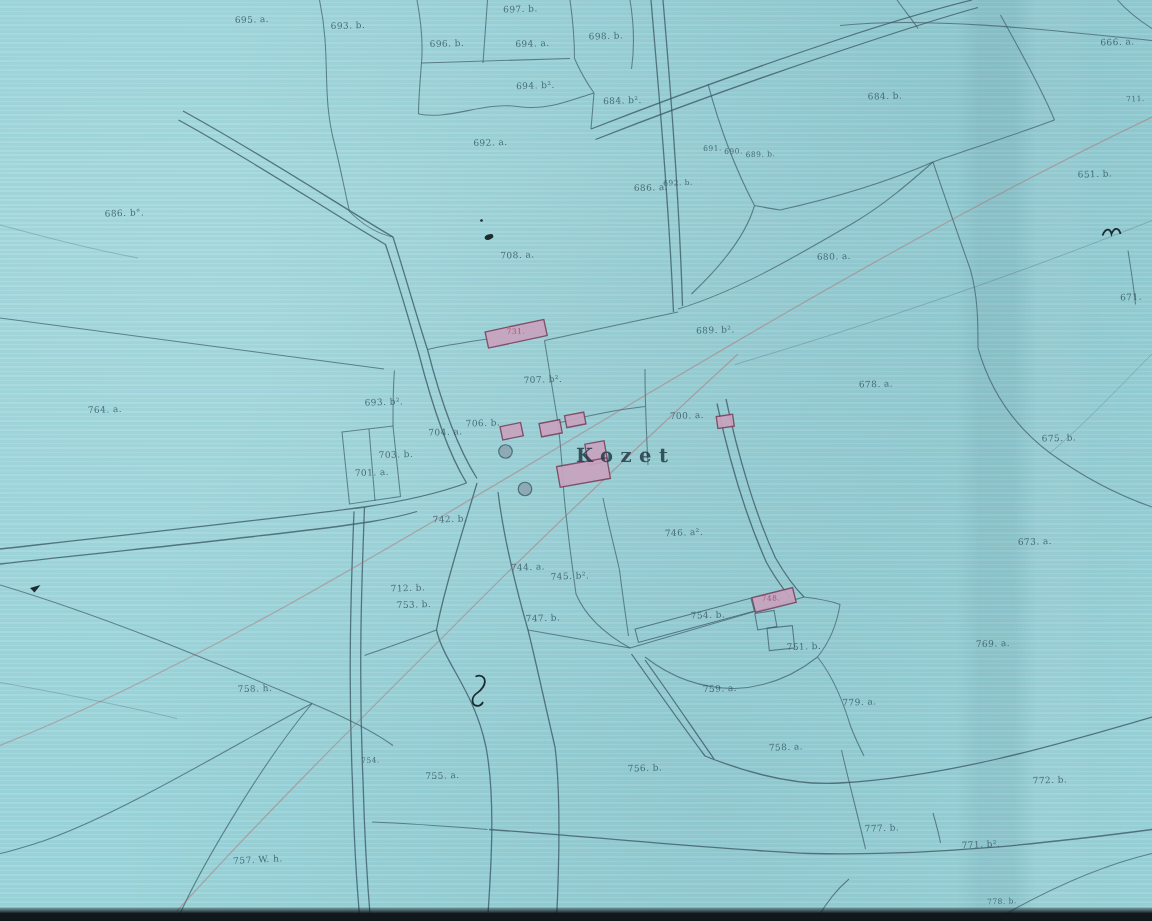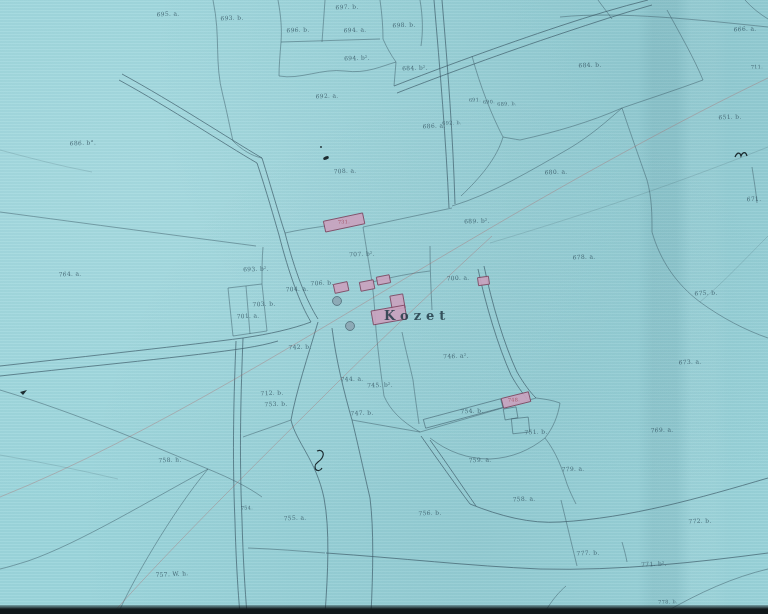--- a/index.html
+++ b/index.html
@@ -28,21 +28,21 @@
   .buildings circle{fill:#8ba4b1;stroke:#425d69;stroke-width:.8;opacity:.85;}
   .marks .blot{fill:#1c2b30;stroke:none;}
   .marks .squig{fill:none;stroke:#1c2b30;stroke-width:1.2;}
   #labels{position:absolute;left:0;top:0;width:100%;height:100%;pointer-events:none;}
   .plabel{
     position:absolute;font-size:6px;line-height:1;color:var(--labelink);
     opacity:.78;white-space:nowrap;letter-spacing:.3px;
   }
   .plabel.red{color:#a04a5a;opacity:.85;}
   #village-label{
-    position:absolute;left:384px;top:308px;font-size:13px;font-weight:600;
+    position:absolute;left:384px;top:297px;font-size:13px;font-weight:600;
     letter-spacing:5px;color:#243c48;opacity:.85;
   }
   #photo-edge{
     position:absolute;left:0;bottom:0;width:100%;height:9px;
     background:linear-gradient(180deg, rgba(16,24,27,.25), var(--edge) 45%);
   }
 </style>
 </head>
 <body>
 

